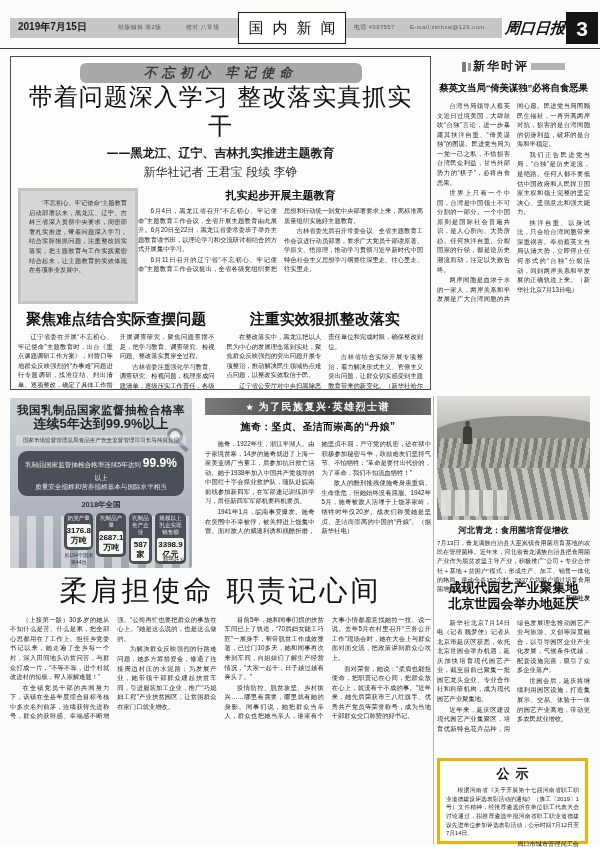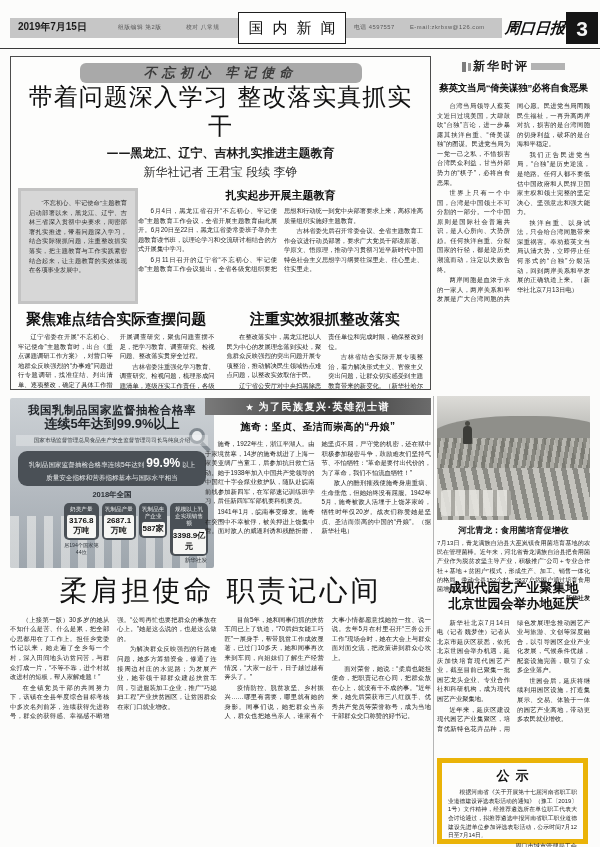--- a/index.html
+++ b/index.html
@@ -47,21 +47,21 @@
   
   .commentary { position:absolute; left:437px; top:56px; width:153px; height:334px; overflow:hidden; }
   .cm-badge { display:flex; align-items:center; justify-content:center; gap:2px; margin-top:2px; }
   .cm-badge .bar-s { width:4px; height:10px; background:#7d7d7d; }
   .cm-badge .bar-s2 { width:3px; height:8px; background:#9a9a9a; }
   .cm-badge .txt { font-weight:bold; font-size:12px; letter-spacing:2px; color:#222; }
   .cm-badge .bar-l { width:34px; height:7px; background:#b3b3b3; }
   .cm-headline { margin-top:7px; text-align:center; font-weight:bold; font-size:9.5px; letter-spacing:-.2px; color:#0f0f0f; white-space:nowrap; }
   .cm-body { margin-top:6px; height:288px; overflow:hidden; }
   
-  .infog { position:absolute; left:10px; top:398px; width:204px; height:170px; overflow:hidden;
+  .infog { position:absolute; left:10px; top:398px; width:182px; height:170px; overflow:hidden;
     background:linear-gradient(180deg,#ccd1d5 0%,#b4bac0 55%,#9ea6ad 100%); border-radius:2px; padding:6px 6px 0; }
   .infog .fence { position:absolute; left:0; right:0; bottom:0; height:52px; opacity:.55;
     background:repeating-linear-gradient(90deg, #f4f4f2 0 9px, rgba(244,244,242,0) 9px 17px); }
   .ig-title1 { position:relative; text-align:center; font:bold 11.5px/1.15 "Liberation Sans",sans-serif; color:#23272c; letter-spacing:.5px; }
   .ig-title2 { position:relative; text-align:center; font:bold 13px/1.15 "Liberation Sans",sans-serif; color:#1d2126; }
   .ig-mag { position:absolute; right:9px; top:30px; width:16px; height:16px; border:3px solid #828a91; border-radius:50%; background:#e7eaec; }
   .ig-mag-handle { position:absolute; right:3px; top:47px; width:11px; height:3.5px; background:#828a91; transform:rotate(45deg); }
   .ig-sub { position:relative; margin-top:3px; background:rgba(255,255,255,.3); font-size:5.6px; text-align:center; color:#2e3338; padding:1.5px 2px; }
   .ig-banner { position:relative; margin:5px 2px 0; background:#4a5056; border-radius:9px; padding:4px 7px; text-align:center; color:#e9ebed; font-size:6.6px; line-height:1.45; }
   .ig-banner .big { font-size:12px; font-weight:bold; color:#fff; }
@@ -97,21 +97,21 @@
   .cap-credit { text-align:right; font-size:6.1px; color:#262626; margin-top:1px; font-weight:bold; }
   
   .feature { position:absolute; left:10px; top:576px; width:421px; height:268px; overflow:hidden; }
   .feature-headline { text-align:center; font:28px/1.1 "DejaVu Serif","Liberation Serif",serif; letter-spacing:3px; color:#121212; }
   .feature-body { margin-top:8px; height:222px; overflow:hidden; }
   
   .expo { position:absolute; left:437px; top:580px; width:153px; height:172px; overflow:hidden; }
   .expo-headline { text-align:center; font:bold 13px/1.25 "DejaVu Serif",serif; color:#0f0f0f; }
   .expo-body { margin-top:5px; height:134px; overflow:hidden; }
   
-  .notice { position:absolute; left:437px; top:758px; width:151px; height:86px; border:5px solid #eab308; padding:4px 6px; background:#fdfdfc; }
+  .notice { position:absolute; left:437px; top:758px; width:151px; height:86px; border:3px solid #eab308; padding:4px 6px; background:#fdfdfc; }
   .notice-title { text-align:center; font-weight:bold; font-size:13px; letter-spacing:6px; text-indent:6px; color:#101010; }
   .notice-body { margin-top:3px; font-size:5.8px; line-height:1.5; text-align:justify; color:#242424; text-indent:2em; }
   .notice-sig { text-align:right; font-size:6.2px; color:#1e1e1e; margin-top:2px; }
   .v-rule { position:absolute; left:433px; top:396px; width:1px; height:448px; background:#b5b5b5; }
 </style>
 </head>
 <body>
 
 <div class="page">
 

